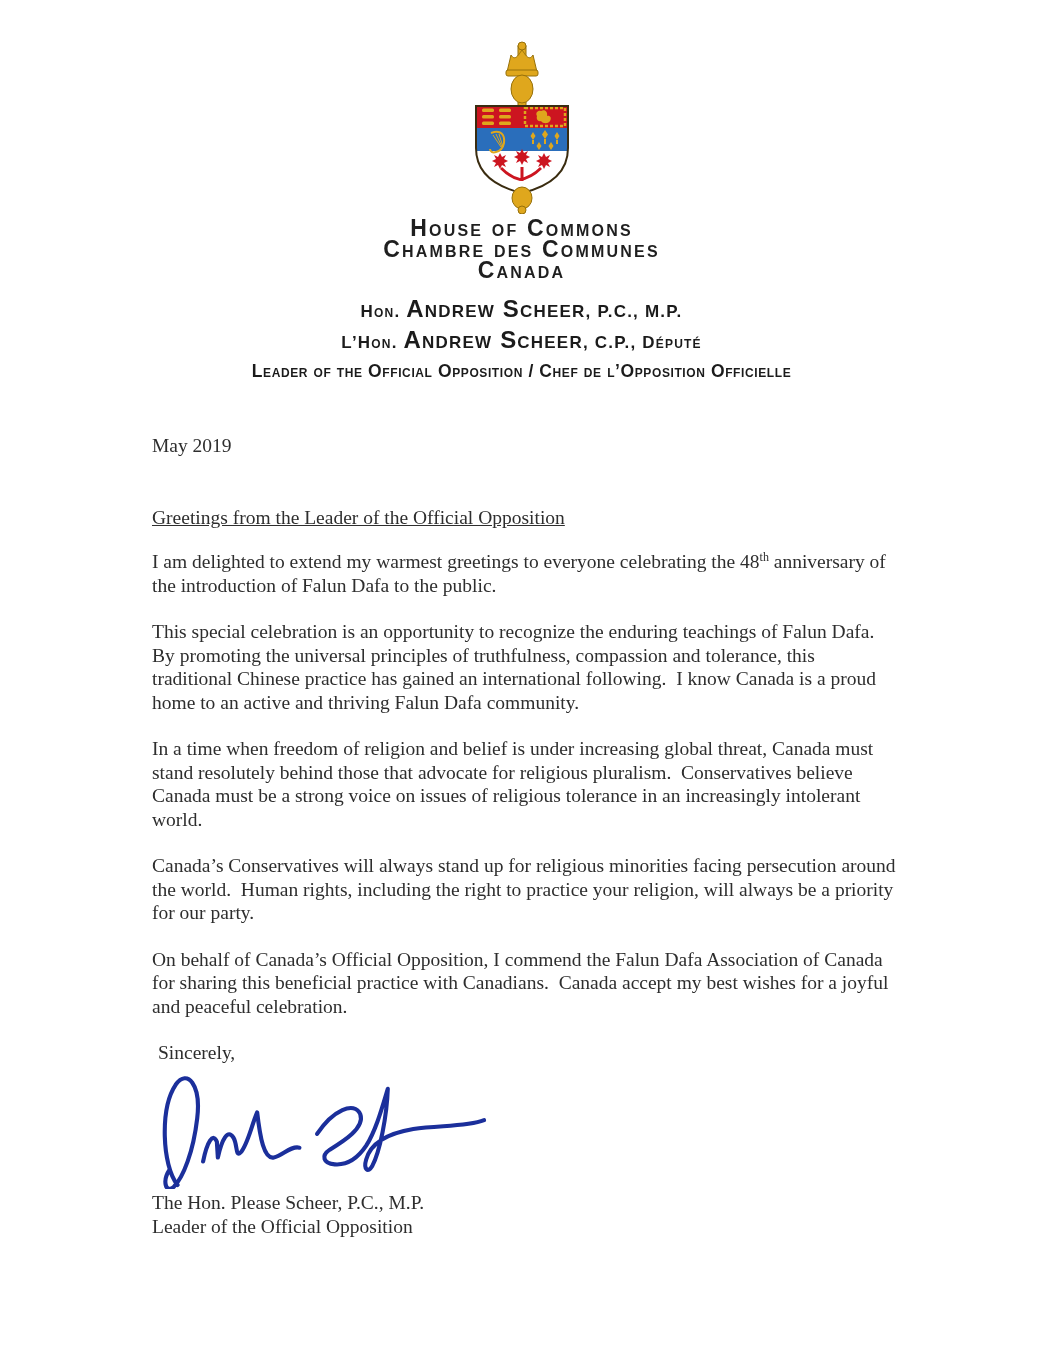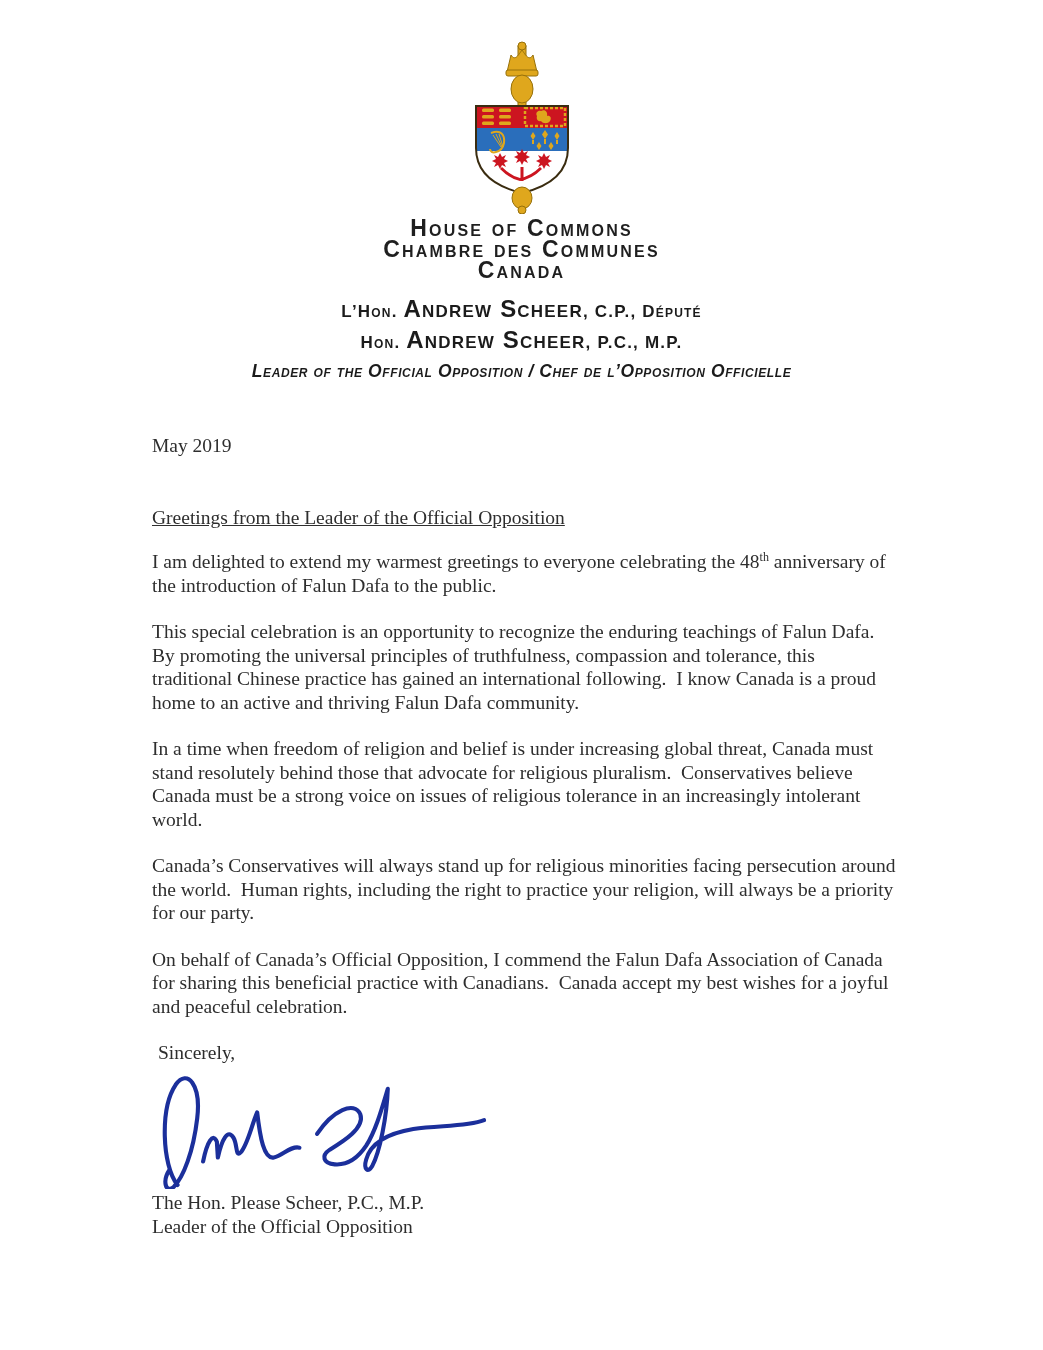--- a/index.html
+++ b/index.html
@@ -25,21 +25,21 @@
   .org-line{ font-size:23px; letter-spacing:2.2px; line-height:21px; }
   .name-block{
     margin-top:14px;
     font-family:"Liberation Sans", sans-serif;
     font-weight:bold;
     font-variant:small-caps;
     color:#1b1b1b;
   }
   .name-line{ font-size:17px; letter-spacing:1.2px; line-height:28px; }
   .name-line .big{ font-size:24px; }
-  .role-line{ font-size:17.5px; letter-spacing:0.6px; line-height:26px; margin-top:1px;font-style:italic; }
+  .role-line{ font-size:17.5px; letter-spacing:0.6px; line-height:26px; margin-top:1px; }
   
   .letter-body{
     margin:50px 0 0 152px;
     width:745px;
     font-size:19.5px;
     line-height:23.5px;
   }
   .date-line{ margin:0 0 48px 0; }
   .letter-title{
     text-align:left;
@@ -128,22 +128,22 @@
       </g>
     </svg>
 
     <div class="org-block">
       <div class="org-line">House of Commons</div>
       <div class="org-line">Chambre des Communes</div>
       <div class="org-line">Canada</div>
     </div>
 
     <div class="name-block">
+      <div class="name-line"><span>Hon. </span><span class="big">Andrew Scheer</span><span>, P.C., M.P.</span></div>
       <div class="name-line"><span>L’Hon. </span><span class="big">Andrew Scheer</span><span>, C.P., Député</span></div>
-      <div class="name-line"><span>Hon. </span><span class="big">Andrew Scheer</span><span>, P.C., M.P.</span></div>
       <div class="role-line">Leader of the Official Opposition / Chef de l’Opposition Officielle</div>
     </div>
   </div>
 
   <div class="letter-body">
 
     <p class="date-line">May 2019</p>
 
     <p class="letter-title">Greetings from the Leader of the Official Opposition</p>
 

